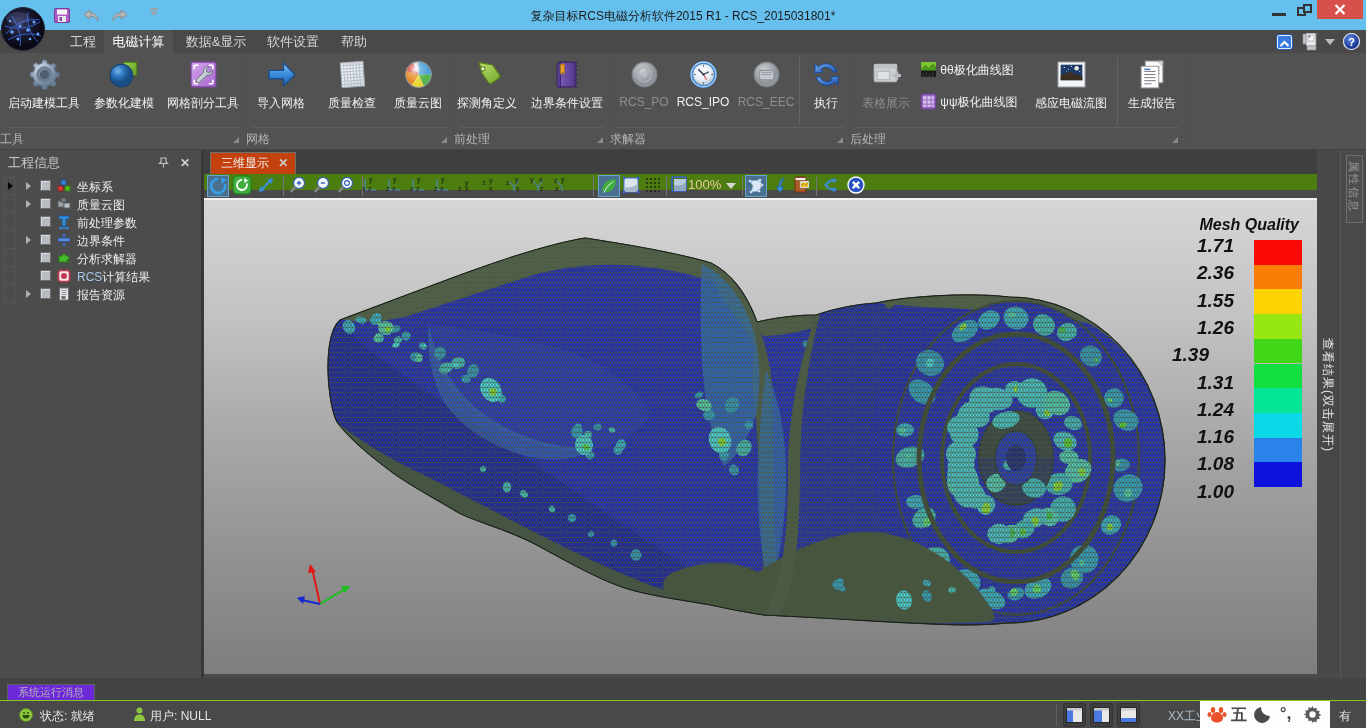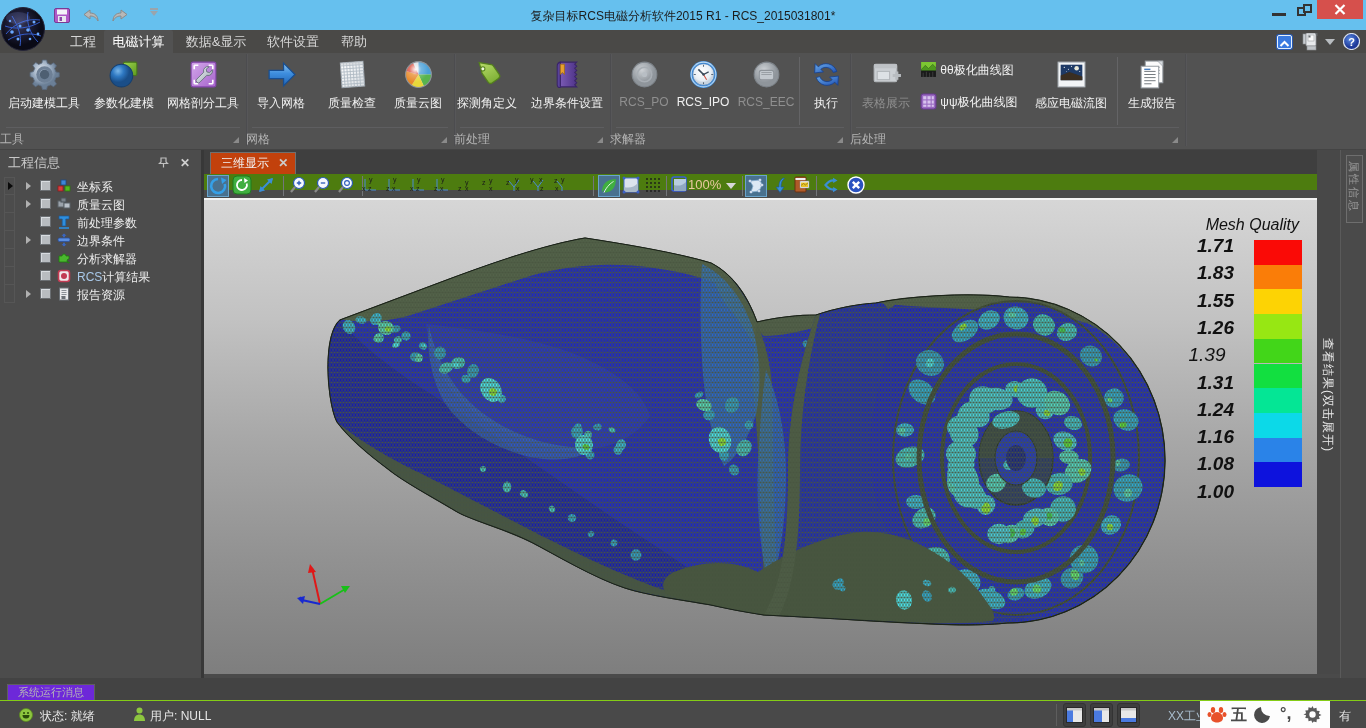--- a/index.html
+++ b/index.html
@@ -832,26 +832,26 @@
 <path d="M124,168 C124,148 127,128 136,120 L232,84 C290,62 340,45 381,38 C420,44 470,52 507,63 C532,76 545,100 553,122 C575,117 595,115 612,115 C632,108 655,104 672,103 C700,97 760,92 805,97 A157,163 0 0 1 803,423 C760,428 700,422 560,415 C540,412 520,408 507,405 C480,400 445,396 421,388 C390,378 352,355 329,343 C300,328 265,320 250,310 C225,295 200,282 184,269 C165,255 145,238 133,222 C127,210 124,185 124,168 Z" fill="none" stroke="#1c2418" stroke-width="1"></path>
 <g stroke-width="2" fill="none">
 <path d="M116,404 L108,368" stroke="#e01818"></path>
         <path d="M112,372 l-6,-8 -2,9 z" fill="#e01818" stroke="none"></path>
 <path d="M116,404 L143,388" stroke="#18c018"></path>
         <path d="M146,386 l-9,0 4,7 z" fill="#18c018" stroke="none"></path>
 <path d="M116,404 L98,400 l-2,-3" stroke="#1828d0"></path>
         <path d="M101,396 l-8,2 6,6 z" fill="#1828d0" stroke="none"></path>
 </g>
 </svg>
-<div style="position:absolute;left:950px;top:16px;width:145px;text-align:right;font-size:16px;font-weight:normal;font-style:italic;color:#111;letter-spacing:0px">Mesh Quality</div>
+<div style="position:absolute;left:950px;top:16px;width:145px;text-align:right;font-size:16px;font-weight:bold;font-style:italic;color:#111;letter-spacing:0px">Mesh Quality</div>
 <div style="position:absolute;left:960px;top:35px;width:70px;text-align:right;font-size:19px;font-weight:bold;font-style:italic;color:#111">1.71</div>
-<div style="position:absolute;left:960px;top:62px;width:70px;text-align:right;font-size:19px;font-weight:bold;font-style:italic;color:#111">1.83</div>
+<div style="position:absolute;left:960px;top:62px;width:70px;text-align:right;font-size:19px;font-weight:bold;font-style:italic;color:#111">2.36</div>
 <div style="position:absolute;left:960px;top:90px;width:70px;text-align:right;font-size:19px;font-weight:bold;font-style:italic;color:#111">1.55</div>
 <div style="position:absolute;left:960px;top:117px;width:70px;text-align:right;font-size:19px;font-weight:bold;font-style:italic;color:#111">1.26</div>
-<div style="position:absolute;left:968px;top:144px;width:70px;text-align:center;font-size:19px;font-weight:normal;font-style:italic;color:#111">1.39</div>
+<div style="position:absolute;left:968px;top:144px;width:70px;text-align:left;font-size:19px;font-weight:bold;font-style:italic;color:#111">1.39</div>
 <div style="position:absolute;left:960px;top:172px;width:70px;text-align:right;font-size:19px;font-weight:bold;font-style:italic;color:#111">1.31</div>
 <div style="position:absolute;left:960px;top:199px;width:70px;text-align:right;font-size:19px;font-weight:bold;font-style:italic;color:#111">1.24</div>
 <div style="position:absolute;left:960px;top:226px;width:70px;text-align:right;font-size:19px;font-weight:bold;font-style:italic;color:#111">1.16</div>
 <div style="position:absolute;left:960px;top:253px;width:70px;text-align:right;font-size:19px;font-weight:bold;font-style:italic;color:#111">1.08</div>
 <div style="position:absolute;left:960px;top:281px;width:70px;text-align:right;font-size:19px;font-weight:bold;font-style:italic;color:#111">1.00</div>
 <div style="position:absolute;left:1050px;top:40.0px;width:48px;height:24.7px;background:#fa0a06"></div>
 <div style="position:absolute;left:1050px;top:64.7px;width:48px;height:24.7px;background:#fa7d08"></div>
 <div style="position:absolute;left:1050px;top:89.4px;width:48px;height:24.7px;background:#fdd304"></div>
 <div style="position:absolute;left:1050px;top:114.1px;width:48px;height:24.7px;background:#97e713"></div>
 <div style="position:absolute;left:1050px;top:138.8px;width:48px;height:24.7px;background:#42d619"></div>

